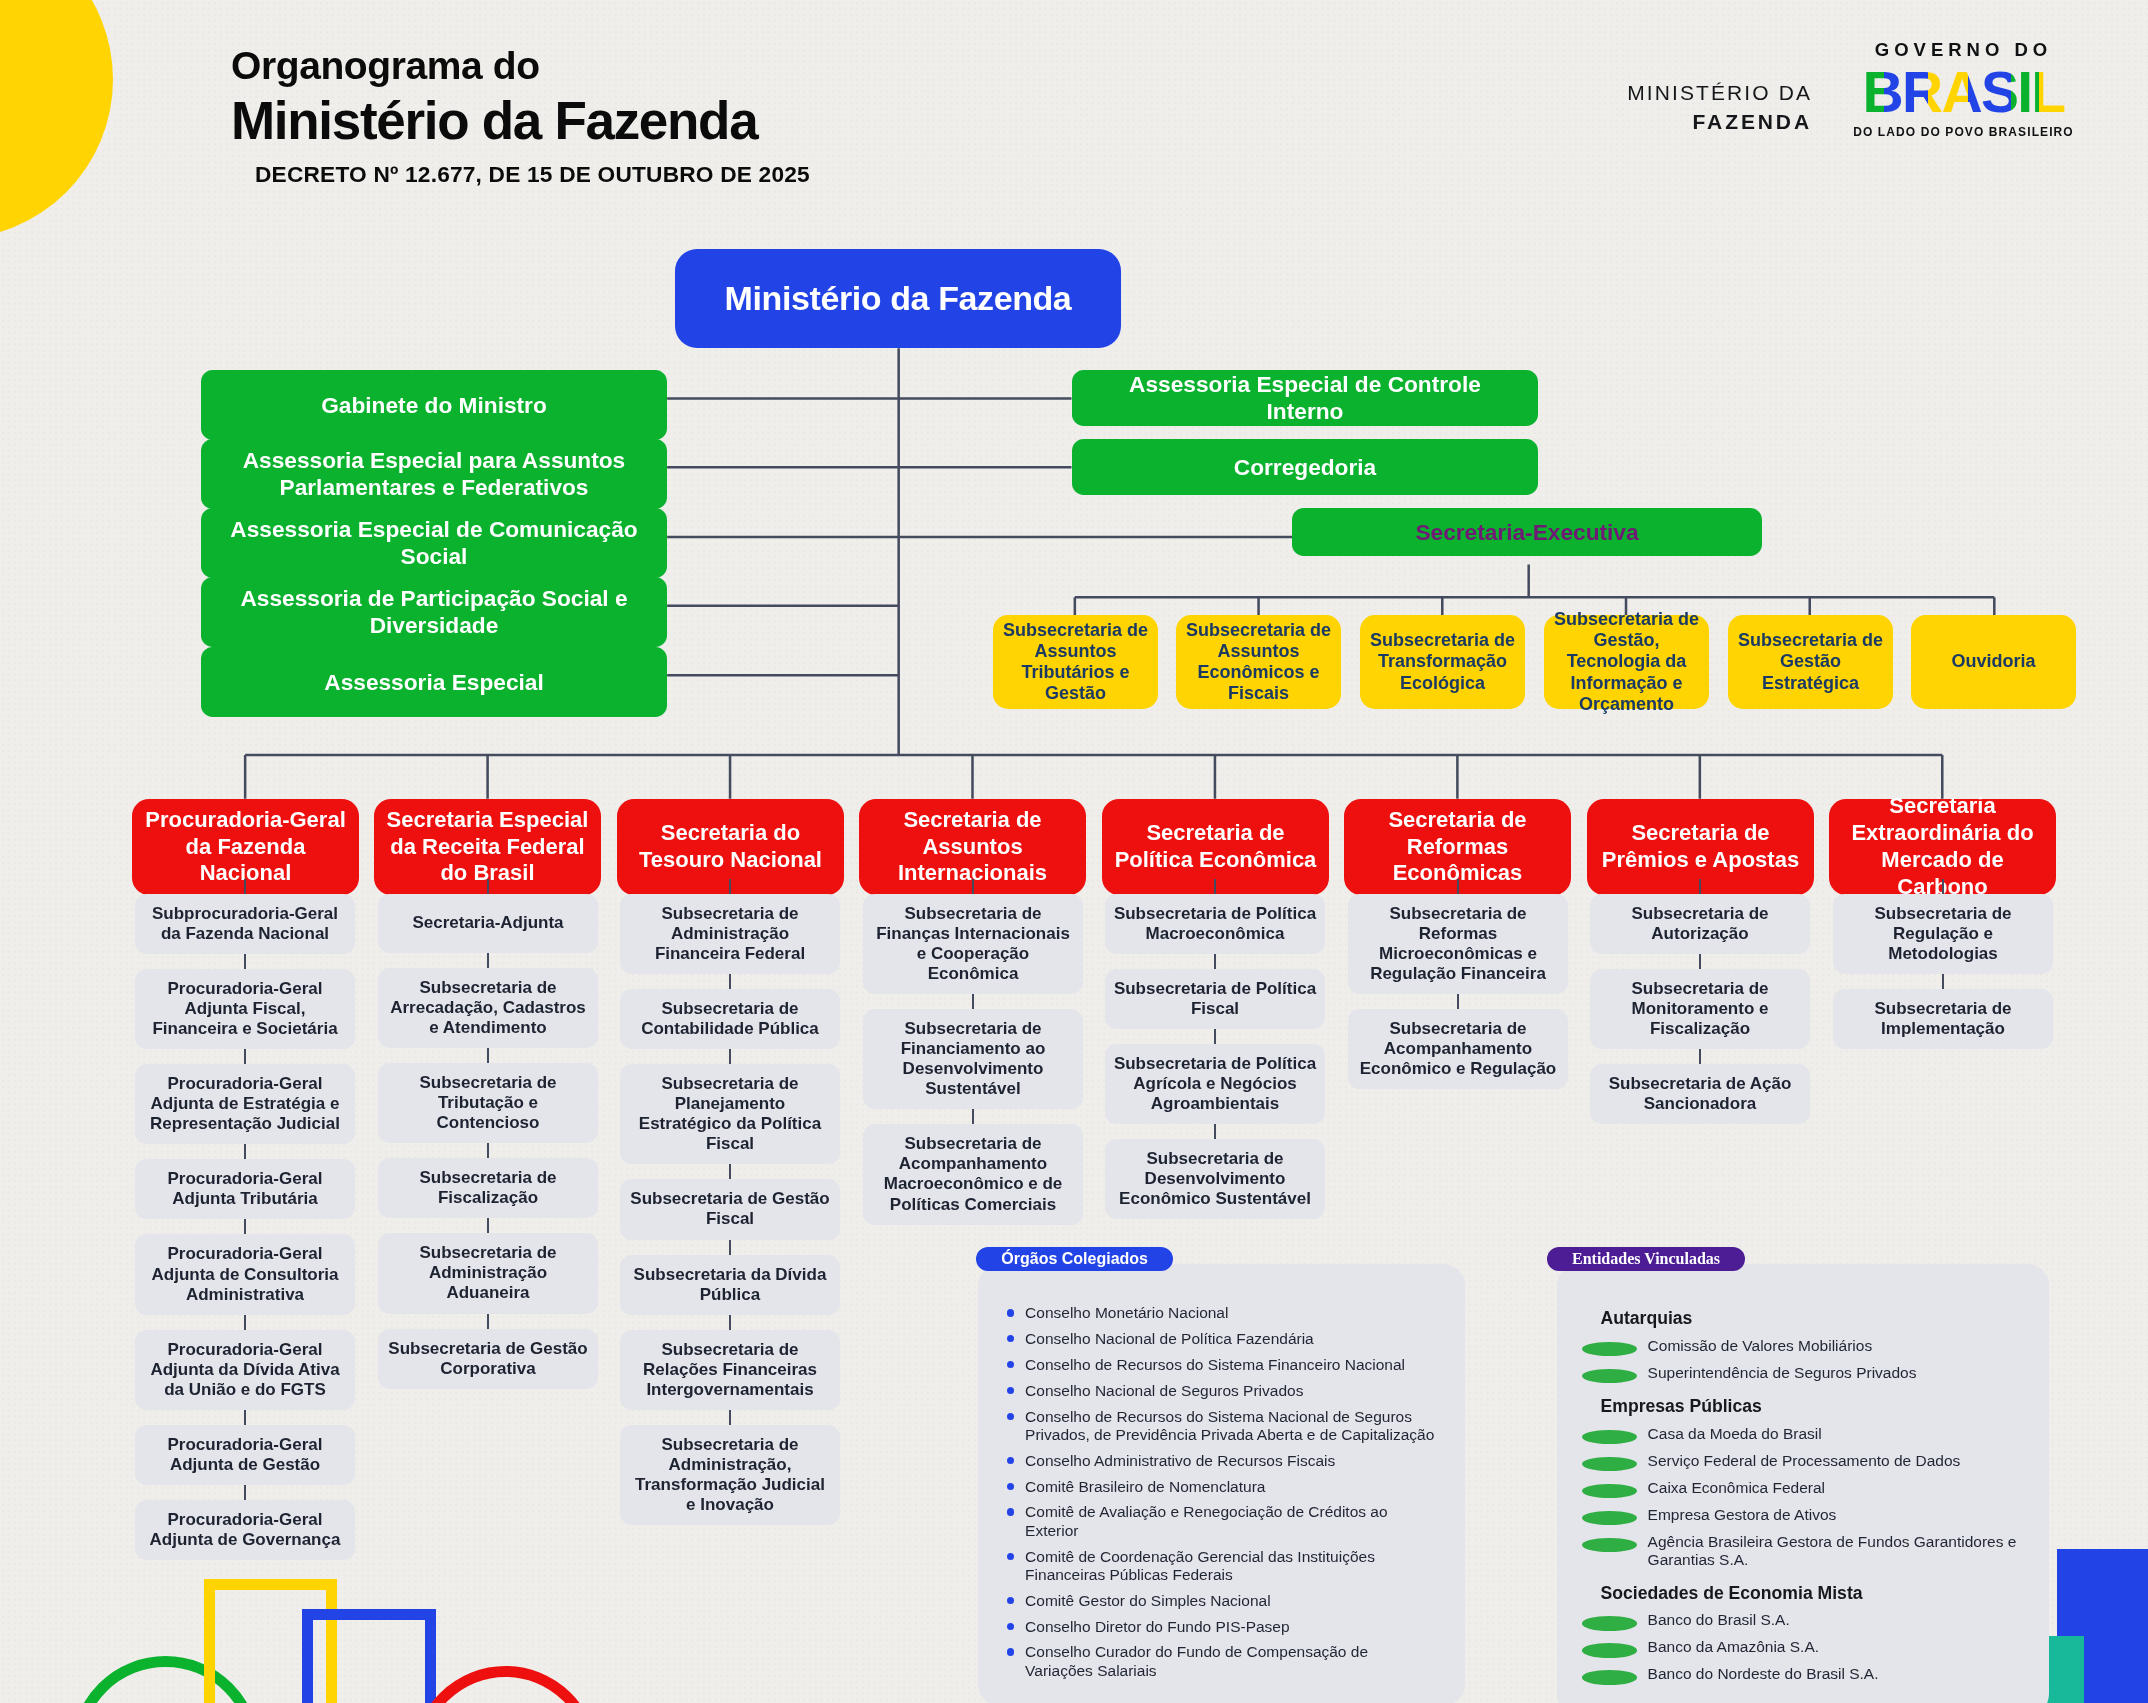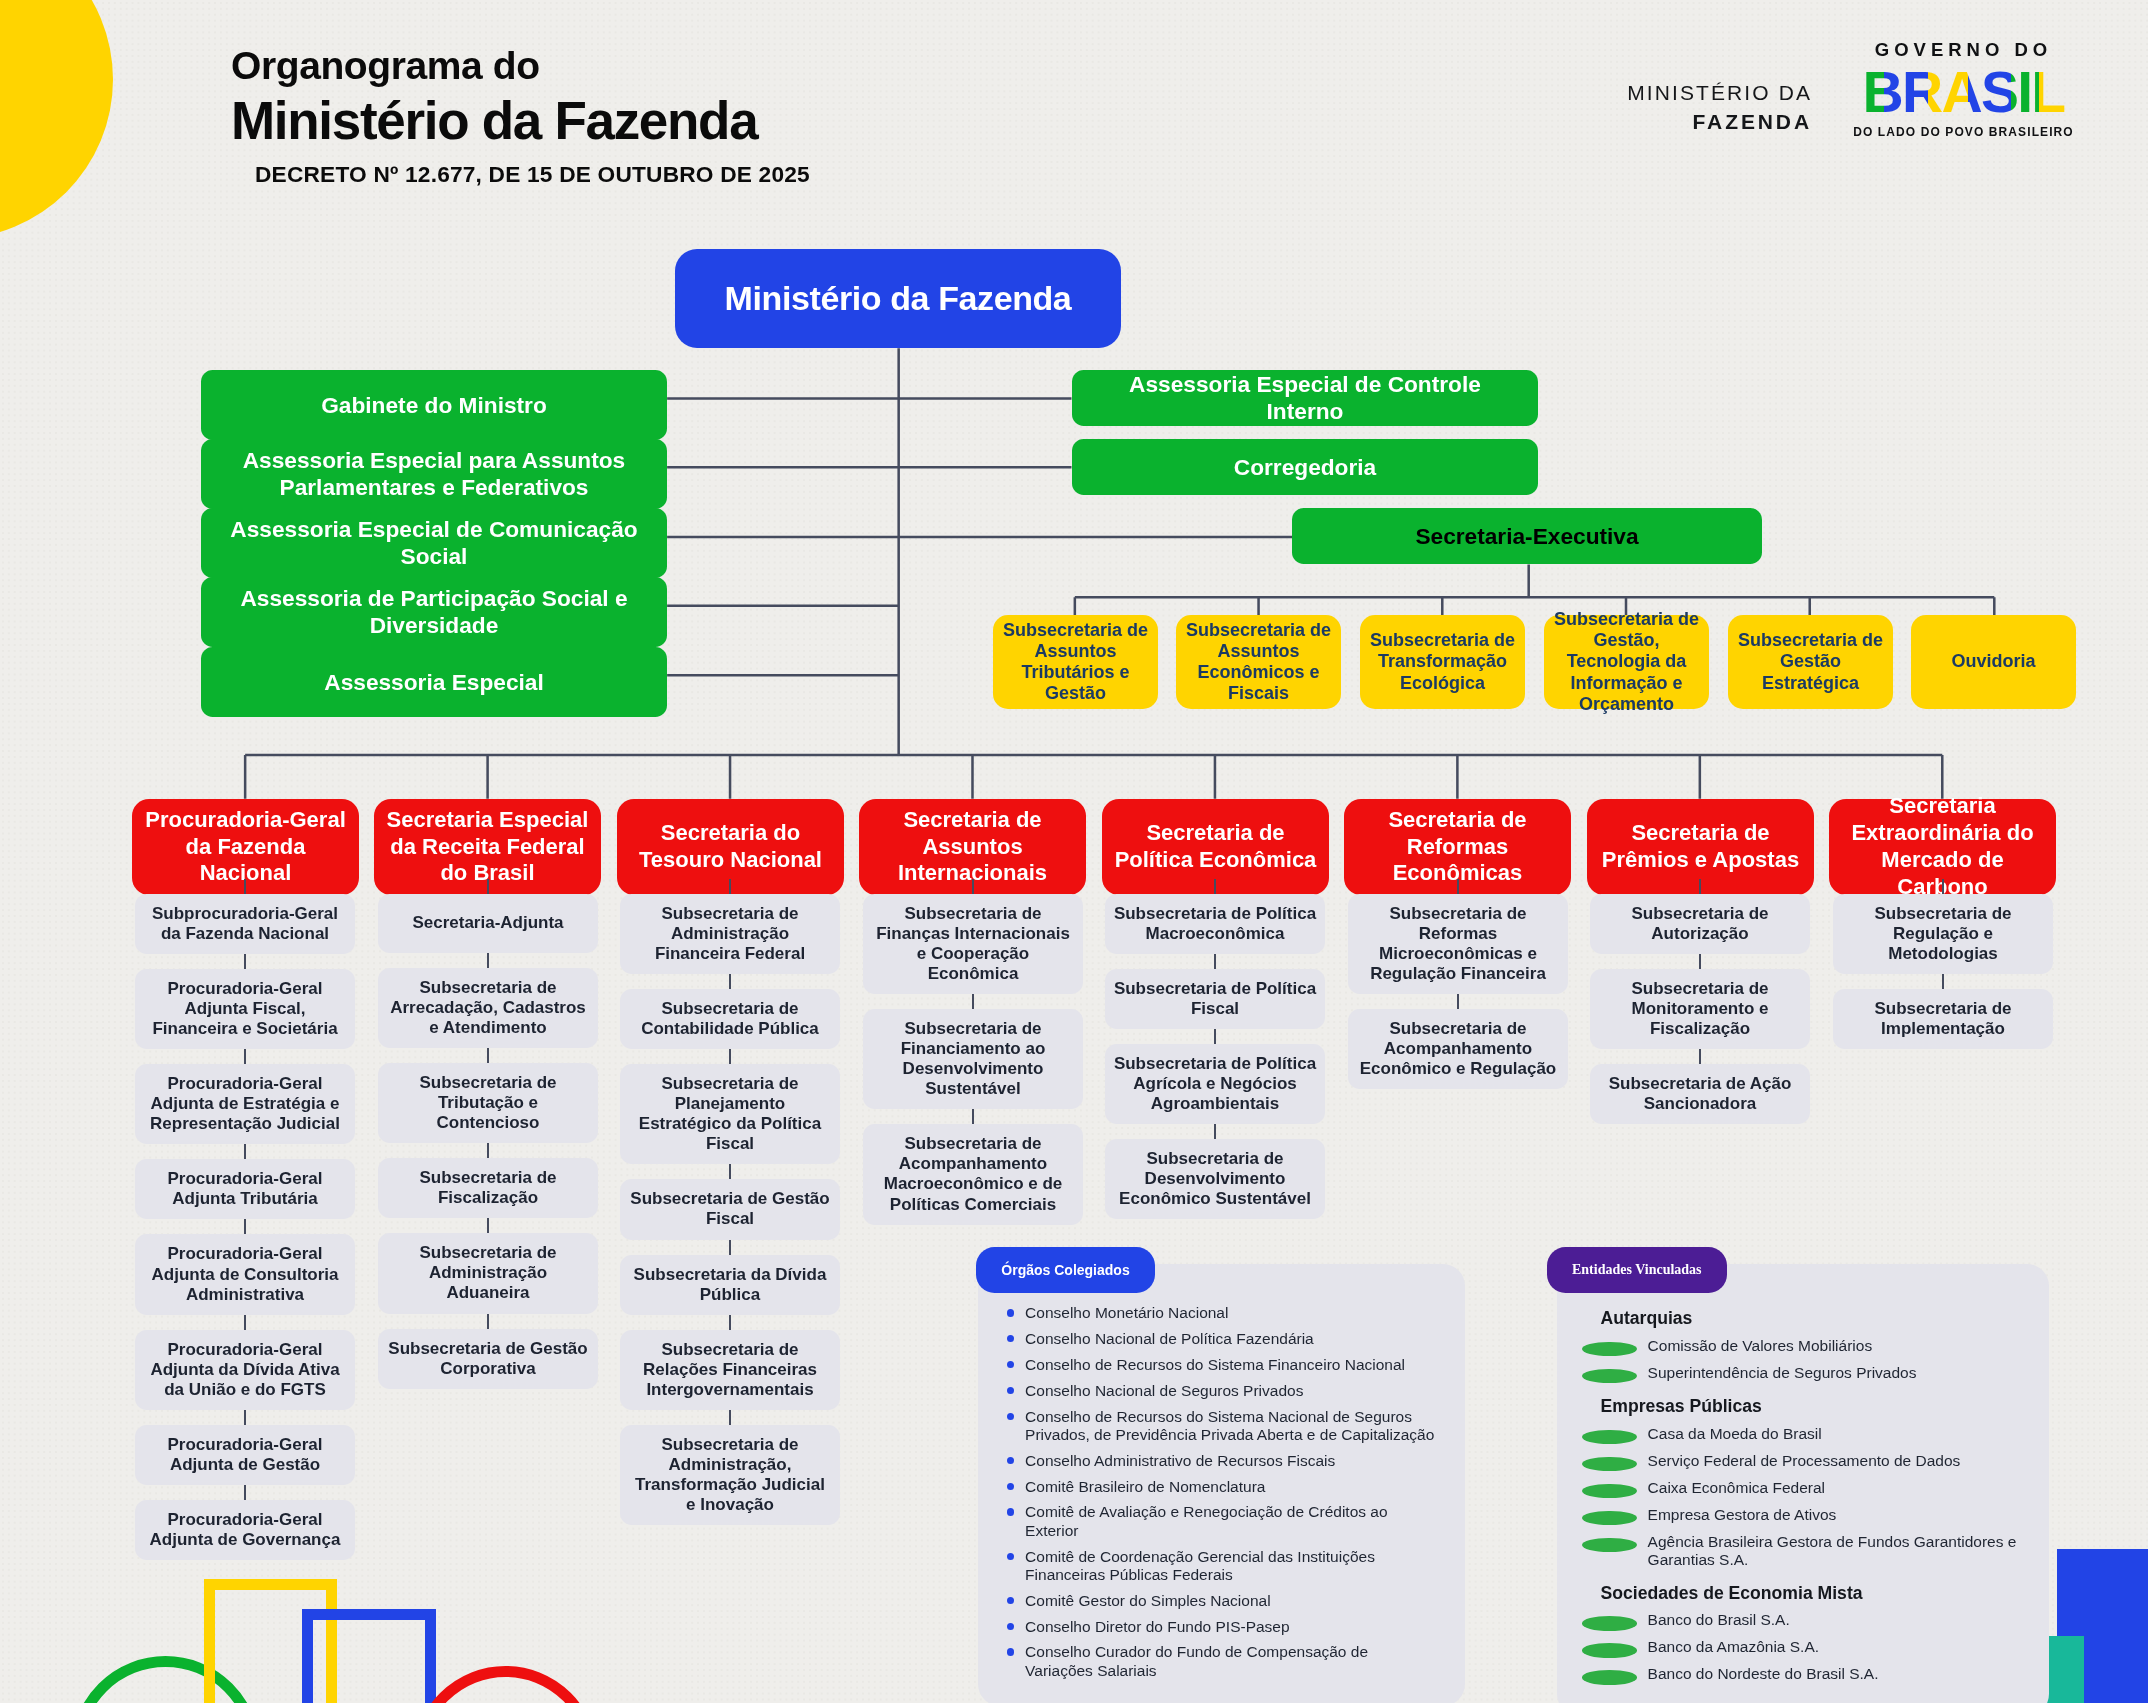--- a/index.html
+++ b/index.html
@@ -17,21 +17,21 @@
     position:absolute;box-sizing:border-box;display:flex;align-items:center;justify-content:center;
     text-align:center;font-weight:bold;z-index:2;
   }
   .root{
     left:675px;top:249px;width:446px;height:99px;background:#2244e6;color:#fff;
     border-radius:22px;font-size:34px;letter-spacing:-0.4px;
   }
   .green{background:#0ab22e;color:#fff;border-radius:11.7px;font-size:22.7px;line-height:1.18;padding:3.4px 23.5px;}
   .lgreen{left:201px;width:466px;height:70px;}
   .rgreen{left:1072px;width:466px;height:56px;}
-  .exec{left:1292px;top:508px;width:470px;height:56px;background:#0ab22e;color:#000000;border-radius:11.7px;font-size:22.7px;}
+  .exec{left:1292px;top:508px;width:470px;height:48px;background:#0ab22e;color:#701a75;border-radius:11.7px;font-size:22.7px;}
   .yellow{
     top:615px;width:165px;height:94px;background:#ffd400;color:#1b3a63;border-radius:15px;
     font-size:18px;line-height:1.18;padding:5px 6.7px;
   }
   .red{
     top:799px;width:227px;height:96px;background:#ee0f0f;color:#fff;border-radius:17px;
     font-size:22px;line-height:1.22;padding:5px 8.4px;
   }
   
   .gcol{position:absolute;top:894px;width:220px;display:flex;flex-direction:column;gap:15px;z-index:2;}
@@ -55,22 +55,22 @@
   .gov-top{font-size:18.5px;font-weight:bold;letter-spacing:5px;}
   .gov-brand{
     font-size:57px;font-weight:bold;letter-spacing:-1.7px;line-height:1.02;margin-top:1.7px;
     background:linear-gradient(90deg,#0ab22e 0% 16%,#2244e6 16% 35%,#ffd400 35% 52%,#2244e6 52% 70%,#0ab22e 70% 82%,#ffd400 82% 100%);
     -webkit-background-clip:text;background-clip:text;color:transparent;
   }
   .gov-tag{font-size:12px;font-weight:bold;letter-spacing:1.1px;margin-top:4.2px;white-space:nowrap;}
   
   .panel{position:absolute;background:#e4e4eb;border-radius:22px;box-sizing:border-box;z-index:3;}
   .pill{
-    position:absolute;top:-17px;height:22px;padding:12px 25px;border-radius:18.5px;
-    display:flex;align-items:center;color:#fff;font-weight:bold;font-size:14px;white-space:nowrap;
+    position:absolute;top:-17px;height:22px;padding:1px 25px;border-radius:18.5px;
+    display:flex;align-items:center;color:#fff;font-weight:bold;font-size:16px;white-space:nowrap;
   }
   .pill.blue{background:#2244e6;left:-1.7px;}
   .pill.green{background:#4c1d95;left:-10px;font-family:Liberation Serif, serif;}
   .blist{margin:0;padding:0;list-style:none;}
   .bitem{display:flex;gap:11px;margin-bottom:7.6px;font-size:15.5px;line-height:1.18;color:#1f2532;}
   .dot{flex:none;width:7.6px;height:7.6px;border-radius:50%;margin-top:5px;}
   .dot.blue{background:#2244e6;}
   .dot.green{background:#2fae44;}
   .ghead{font-size:17.6px;font-weight:bold;color:#15181e;margin:13.4px 0 7.6px 18.5px;}
   .ghead.first{margin-top:0;}

